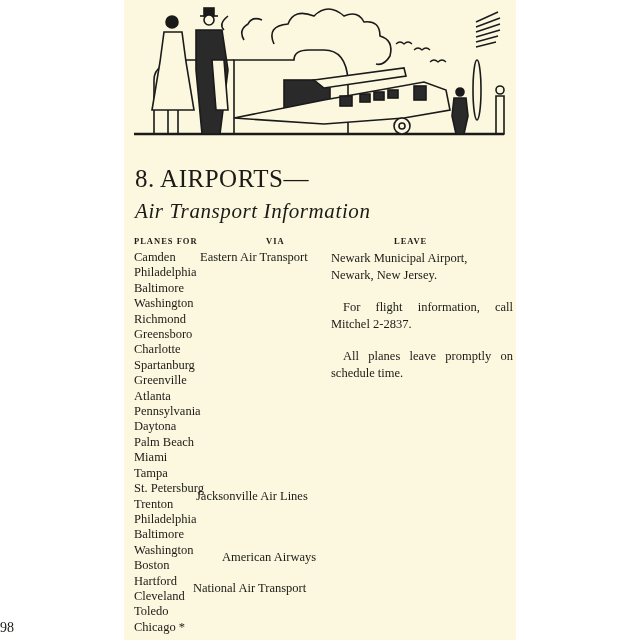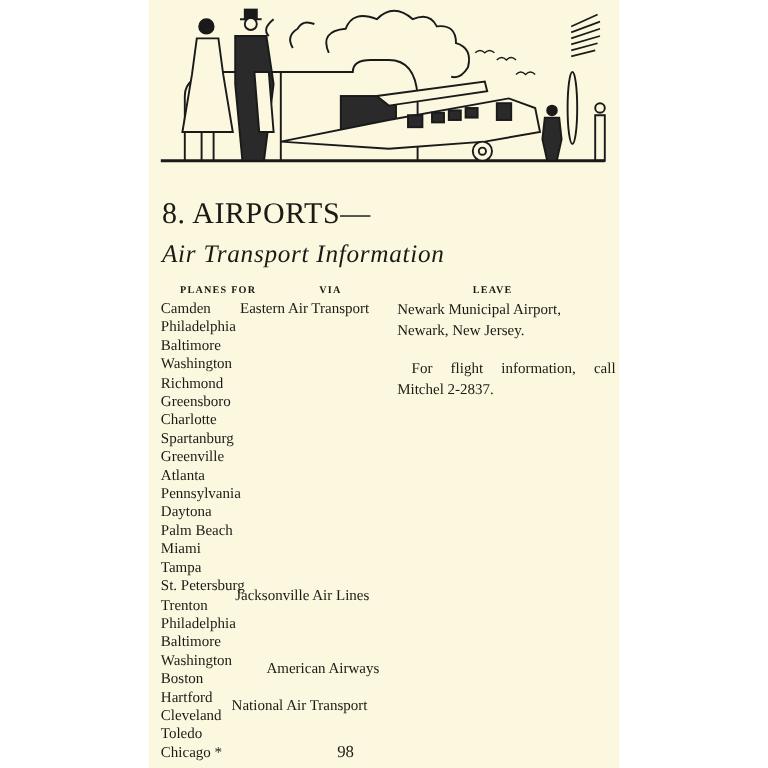--- a/index.html
+++ b/index.html
@@ -9,21 +9,21 @@
           background:#fbf8df; }
   .illus { position:absolute; left:124px; top:0; width:392px; height:140px; }
   .chapter { position:absolute; left:135px; top:165px; font-size:25px; letter-spacing:0.5px; }
   .subtitle { position:absolute; left:135px; top:199px; font-size:21px; font-style:italic; letter-spacing:0.6px; }
   .colhead { position:absolute; font-size:8.5px; letter-spacing:1px; font-weight:bold; }
   .cities { position:absolute; left:134px; top:250px; font-size:12.5px; line-height:15.4px; }
   .cities div { white-space:nowrap; }
   .via { position:absolute; font-size:12.5px; white-space:nowrap; }
   .leave { position:absolute; left:331px; top:250px; width:182px; font-size:12.5px; line-height:16.5px; }
   .para { text-align:justify; text-indent:12px; margin:0; }
-  .folio { position:absolute; left:0; width:576px; top:620px; text-align:center; font-size:14px; }
+  .folio { position:absolute; left:0; width:576px; top:620px; font-size:14px; }
 </style>
 </head>
 <body>
 
 <div class="page"></div>
 
 <svg class="illus" viewBox="0 0 392 140" fill="none" stroke="#1a1a1a" stroke-width="1.6">
 
   <line x1="10" y1="134" x2="380" y2="134" stroke-width="2.5"></line>
 
@@ -80,21 +80,21 @@
     <circle cx="336" cy="92" r="4" fill="#1a1a1a"></circle>
     <path d="M330 98 L342 98 L344 116 L340 134 L332 134 L328 116 Z" fill="#2a2a2a"></path>
     <circle cx="376" cy="90" r="4"></circle>
     <path d="M372 96 L380 96 L380 134 L372 134 Z"></path>
   </g>
 </svg>
 
 <div class="chapter">8. AIRPORTS—</div>
 <div class="subtitle">Air Transport Information</div>
 
-<div class="colhead" style="left:150px;top:236px;">PLANES FOR</div>
+<div class="colhead" style="left:134px;top:236px;">PLANES FOR</div>
 <div class="colhead" style="left:266px;top:236px;">VIA</div>
 <div class="colhead" style="left:394px;top:236px;">LEAVE</div>
 
 <div class="cities">
   <div>Camden</div>
   <div>Philadelphia</div>
   <div>Baltimore</div>
   <div>Washington</div>
   <div>Richmond</div>
   <div>Greensboro</div>
@@ -120,15 +120,16 @@
 </div>
 
 <div class="via" style="left:200px;top:250px;">Eastern Air Transport</div>
 <div class="via" style="left:196px;top:489px;">Jacksonville Air Lines</div>
 <div class="via" style="left:222px;top:550px;">American Airways</div>
 <div class="via" style="left:193px;top:581px;">National Air Transport</div>
 
 <div class="leave">
   <p class="para" style="text-indent:0;text-align:left;margin-bottom:16px;">Newark Municipal Airport, Newark, New Jersey.</p>
   <p class="para" style="margin-bottom:16px;">For flight information, call Mitchel 2-2837.</p>
+  <p class="para">All planes leave promptly on schedule time.</p>
 </div>
 
 <div class="folio">98</div>
 
 </body></html>

